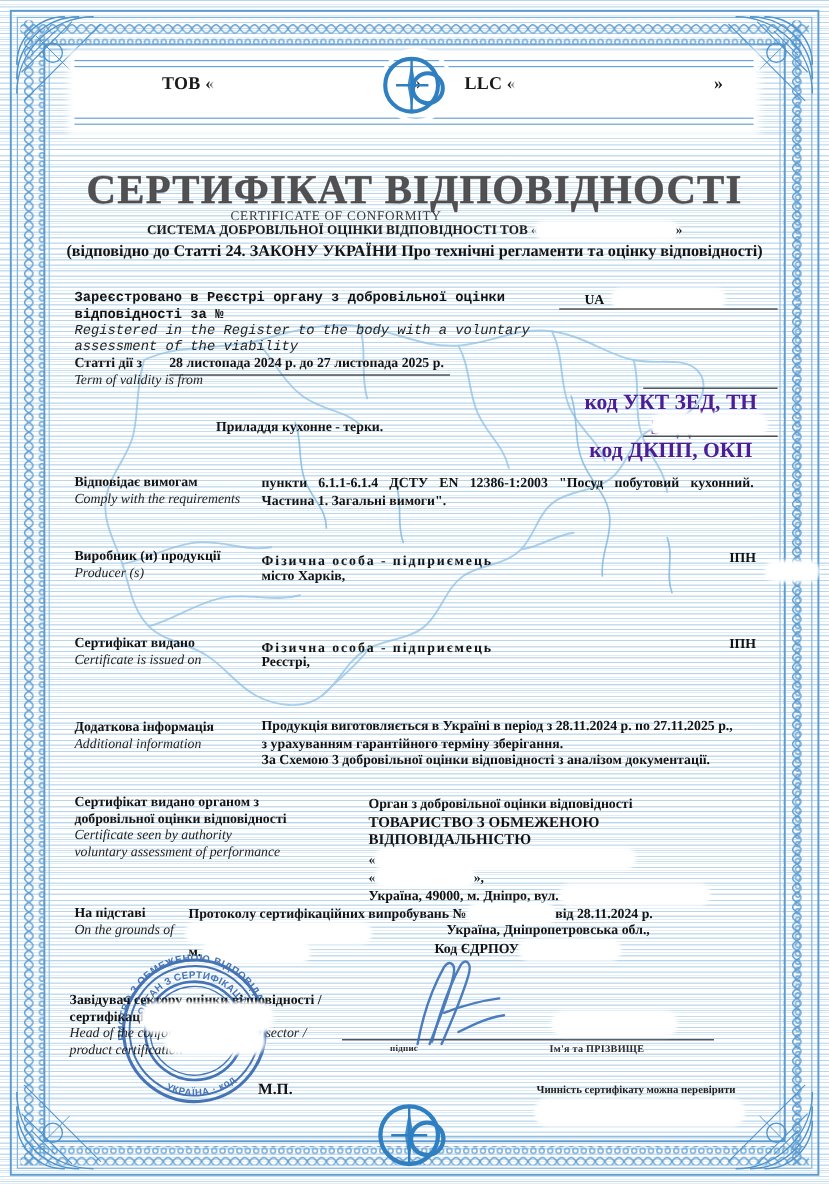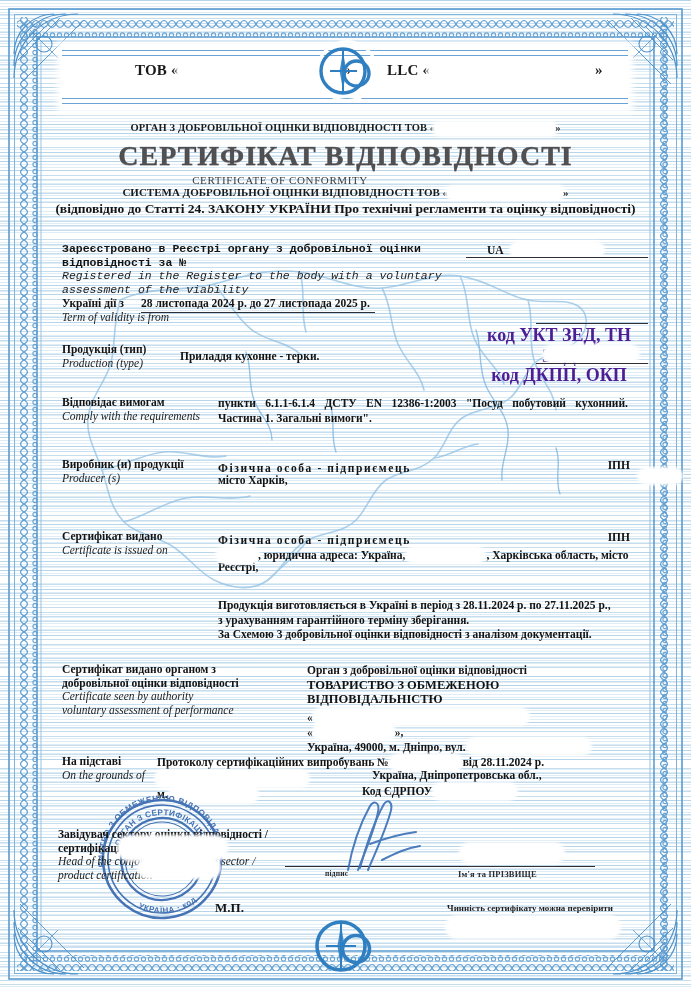--- a/index.html
+++ b/index.html
@@ -72,21 +72,21 @@
   .emblem-top{position:absolute;left:316px;top:40px;z-index:9;}
   .emblem-bottom{position:absolute;left:311px;top:915px;z-index:9;}
 
   .organ-line{
     position:absolute;left:0;top:122px;width:691px;text-align:center;
     font-weight:bold;font-size:10.5px;color:#1b1b1b;letter-spacing:.1px;
   }
 
   .cert-title{
     position:absolute;left:0;top:140px;width:691px;text-align:center;
-    font-size:28px;font-weight:bold;letter-spacing:1px;
+    font-size:34px;font-weight:bold;letter-spacing:1px;
     color:rgba(40,40,42,0.80);
     font-family:"Liberation Serif", serif;
     text-shadow:
        0.9px 0 0 rgba(255,255,255,0.55),
       -0.9px 0 0 rgba(255,255,255,0.55),
        0 0.8px 0 rgba(120,120,125,0.30);
     -webkit-text-stroke:0.6px rgba(55,55,60,0.55);
   }
   .cert-title-en{
     position:absolute;left:0;top:174px;width:560px;text-align:center;
@@ -260,23 +260,20 @@
 
     <svg class="emblem-top" width="62" height="62" viewBox="0 0 62 62" xmlns="http://www.w3.org/2000/svg">
       <circle cx="31" cy="31" r="29.5" fill="none" stroke="#ffffff" stroke-width="3"></circle>
       <circle cx="27" cy="31" r="22" fill="none" stroke="#2f7fc1" stroke-width="3.4"></circle>
       <circle cx="40.5" cy="33.5" r="12.5" fill="none" stroke="#2f7fc1" stroke-width="3.4"></circle>
       <path d="M27,9 L27,53" stroke="#2f7fc1" stroke-width="2"></path>
       <path d="M14,31 L41,31" stroke="#2f7fc1" stroke-width="2"></path>
       <path d="M27,12 L23.6,31 L27,50 L30.4,31 Z" fill="#2f7fc1" opacity="0.9"></path>
     </svg>
 
-    <div class="organ-line">
-      <span>ОРГАН З ДОБРОВІЛЬНОЇ ОЦІНКИ ВІДПОВІДНОСТІ ТОВ «</span><span class="redact" style="width:120px;height:10px;"></span><span>»</span>
-    </div>
 
     <div class="cert-title">СЕРТИФІКАТ ВІДПОВІДНОСТІ</div>
     <div class="cert-title-en">CERTIFICATE OF CONFORMITY</div>
 
     <div class="system-line">
       <span>СИСТЕМА ДОБРОВІЛЬНОЇ ОЦІНКИ ВІДПОВІДНОСТІ ТОВ «</span><span class="redact" style="width:115px;height:10px;"></span><span>»</span>
     </div>
 
     <div class="law-line">(відповідно до Статті 24. ЗАКОНУ УКРАЇНИ Про технічні регламенти та оцінку відповідності)</div>
 
@@ -284,37 +281,33 @@
       <div class="lbl-ua">Зареєстровано в Реєстрі органу з добровільної оцінки відповідності за №</div>
       <div class="lbl-en">Registered in the Register to the body with a voluntary assessment of the viability</div>
     </div>
     <div class="row" style="left:487px;top:240px;">
       <span class="val">UA</span>
       <span class="redact" style="width:90px;height:12px;margin-left:4px;"></span>
     </div>
     <div class="underline-rule" style="left:466px;top:257px;width:182px;"></div>
 
     <div class="row" style="left:62px;top:297px;width:110px;">
-      <div class="lbl-ua">Україні дії з</div>
+      <div class="lbl-ua">Статті дії з</div>
       <div class="lbl-en">Term of validity is from</div>
     </div>
     <div class="row val" style="left:141px;top:296px;">28 листопада 2024 р. до 27 листопада 2025 р.</div>
     <div class="underline-rule" style="left:141px;top:312px;width:234px;"></div>
 
     <div class="underline-rule" style="left:536px;top:323px;width:112px;"></div>
     <div class="code-cap" style="left:470px;top:325px;width:178px;">код УКТ ЗЕД, ТН ЗЕД</div>
 
     <span class="redact" style="position:absolute;left:545px;top:347px;width:92px;height:14px;"></span>
     <div class="underline-rule" style="left:536px;top:363px;width:112px;"></div>
     <div class="code-cap" style="left:470px;top:365px;width:178px;">код ДКПП, ОКП</div>
 
-    <div class="row" style="left:62px;top:343px;width:120px;">
-      <div class="lbl-ua">Продукція (тип)</div>
-      <div class="lbl-en">Production (type)</div>
-    </div>
     <div class="row val" style="left:180px;top:349px;">Приладдя кухонне - терки.</div>
 
     <div class="row" style="left:62px;top:396px;width:160px;">
       <div class="lbl-ua">Відповідає вимогам</div>
       <div class="lbl-en">Comply with the requirements</div>
     </div>
     <div class="row" style="left:218px;top:396px;width:410px;">
       <div class="val val-just" style="text-align-last:justify;">пункти 6.1.1-6.1.4 ДСТУ EN 12386-1:2003 "Посуд побутовий кухонний.</div>
       <div class="val">Частина 1. Загальні вимоги".</div>
     </div>
@@ -334,26 +327,27 @@
 
     <div class="row" style="left:62px;top:530px;width:160px;">
       <div class="lbl-ua">Сертифікат видано</div>
       <div class="lbl-en">Certificate is issued on</div>
     </div>
     <div class="row" style="left:218px;top:530px;width:412px;">
       <div style="position:relative;height:15px;">
         <span class="val" style="letter-spacing:1.6px;">Фізична особа - підприємець</span>
         <span class="val" style="position:absolute;right:0;top:0;">ІПН</span>
       </div>
-      <div style="position:relative;height:15px;">
-        <span class="redact" style="width:40px;height:12px;"></span><span class="val">, юридична адреса: Україна,</span><span class="redact" style="width:75px;height:12px;margin:0 3px;"></span><span class="val">, Харківська область, місто</span>
-      </div>
       <div class="val">Реєстрі,</div>
     </div>
 
+    <div class="row" style="left:62px;top:600px;width:160px;">
+      <div class="lbl-ua">Додаткова інформація</div>
+      <div class="lbl-en">Additional information</div>
+    </div>
     <div class="row" style="left:218px;top:598px;width:412px;">
       <div class="val">Продукція виготовляється в Україні в період з 28.11.2024 р. по 27.11.2025 р.,</div>
       <div class="val">з урахуванням гарантійного терміну зберігання.</div>
       <div class="val">За Схемою 3 добровільної оцінки відповідності з аналізом документації.</div>
     </div>
 
     <div class="row" style="left:62px;top:663px;width:200px;">
       <div class="lbl-ua">Сертифікат видано органом з</div>
       <div class="lbl-ua">добровільної оцінки відповідності</div>
       <div class="lbl-en">Certificate seen by authority</div>

